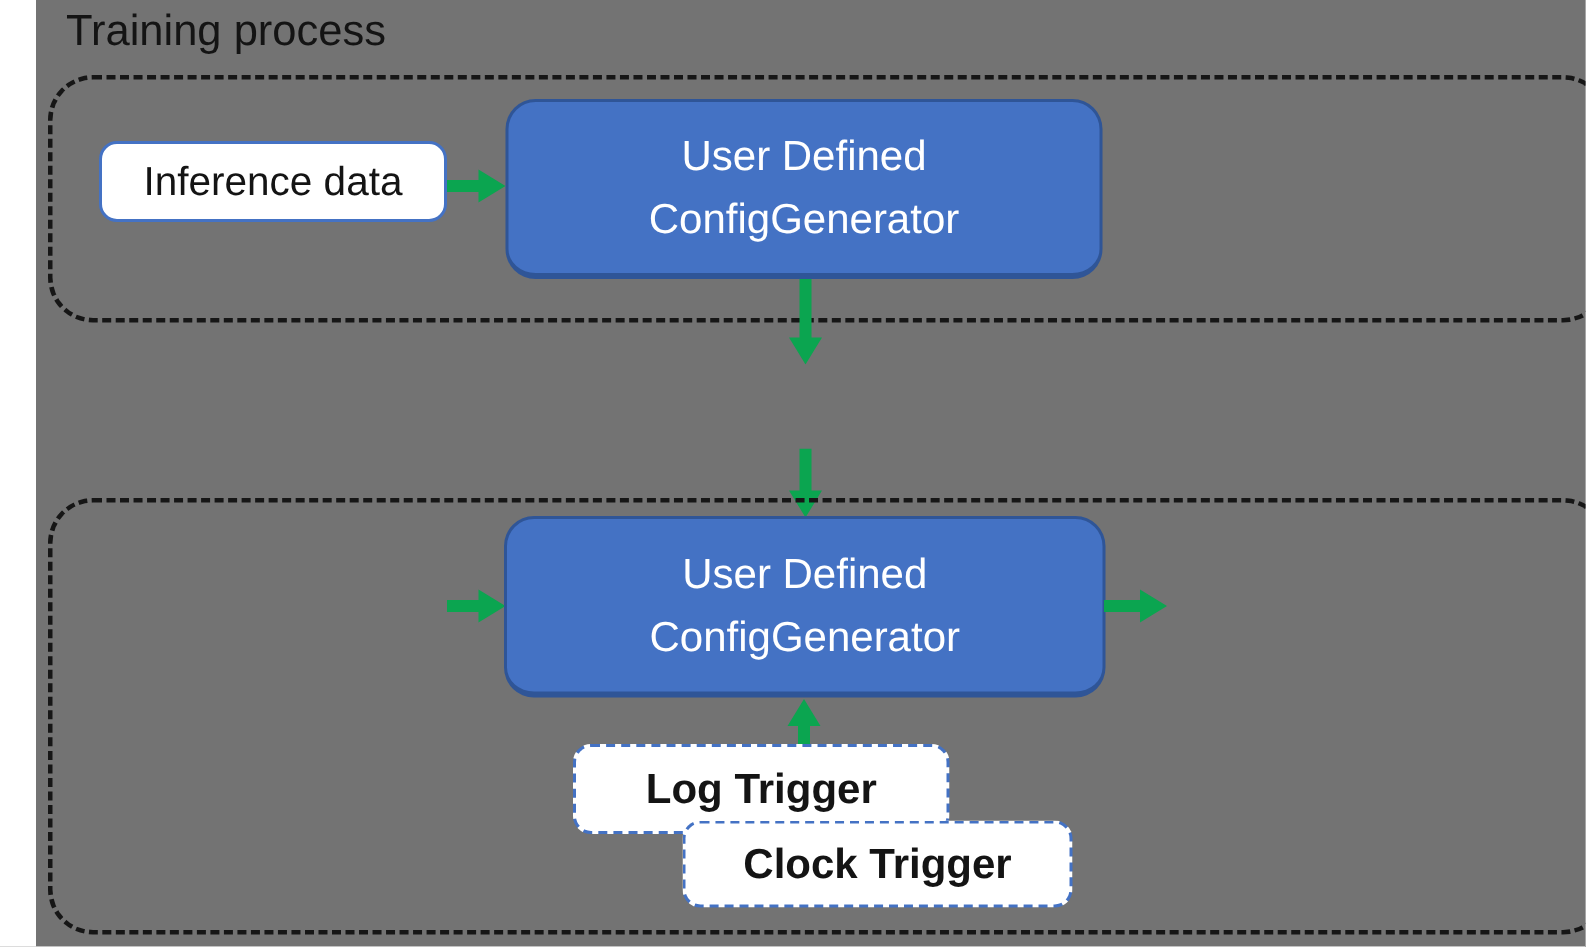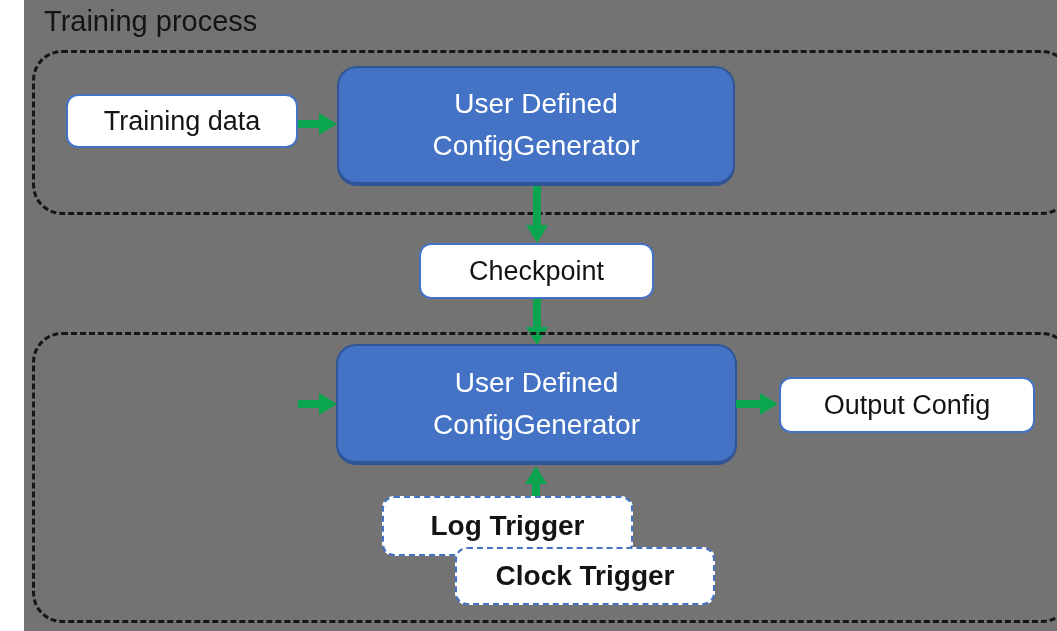--- a/index.html
+++ b/index.html
@@ -77,39 +77,36 @@
 </head>
 <body>
 
 <div class="canvas">
 
   <div class="section-title" style="left:20px; top:5px;">Training process</div>
 
   <div class="dashed-container" style="left:8px; top:50px; width:1040px; height:165px;"></div>
 
   <div class="io-box" style="left:42px; top:94px; width:232px; height:54px;">
-    <span>Training data</span>
+    <span>Inference data</span>
   </div>
 
   <svg class="arrow-svg" style="left:274px; top:112px;" width="40" height="24">
     <polygon points="0,8 21,8 21,1 39,12 21,23 21,16 0,16" fill="#0BA550"></polygon>
   </svg>
 
   <div class="generator-box" style="left:313px; top:66px; width:398px; height:120px;">
     <span>User Defined</span>
     <span>ConfigGenerator</span>
   </div>
 
   <svg class="arrow-svg" style="left:500px; top:186px;" width="26" height="57">
     <polygon points="9,0 17,0 17,39 24,39 13,57 2,39 9,39" fill="#0BA550"></polygon>
   </svg>
 
-  <div class="io-box" style="left:395px; top:243px; width:235px; height:56px;">
-    <span>Checkpoint</span>
-  </div>
 
   <svg class="arrow-svg" style="left:500px; top:299px;" width="26" height="46">
     <polygon points="9,0 17,0 17,28 24,28 13,46 2,28 9,28" fill="#0BA550"></polygon>
   </svg>
 
 
   <div class="dashed-container" style="left:8px; top:332px; width:1040px; height:291px;"></div>
 
 
   <svg class="arrow-svg" style="left:274px; top:392px;" width="40" height="24">
@@ -118,23 +115,20 @@
 
   <div class="generator-box" style="left:312px; top:344px; width:401px; height:121px;">
     <span>User Defined</span>
     <span>ConfigGenerator</span>
   </div>
 
   <svg class="arrow-svg" style="left:712px; top:392px;" width="43" height="24">
     <polygon points="0,8 24,8 24,1 42,12 24,23 24,16 0,16" fill="#0BA550"></polygon>
   </svg>
 
-  <div class="io-box" style="left:755px; top:377px; width:256px; height:56px;">
-    <span>Output Config</span>
-  </div>
 
   <svg class="arrow-svg" style="left:499px; top:466px;" width="26" height="31">
     <polygon points="13,0 24,18 17,18 17,31 9,31 9,18 2,18" fill="#0BA550"></polygon>
   </svg>
 
   <div class="trigger-box" style="left:358px; top:496px; width:251px; height:60px; z-index:1;">
     <span>Log Trigger</span>
   </div>
 
   <div class="trigger-box" style="left:431px; top:547px; width:260px; height:58px; z-index:2;">

